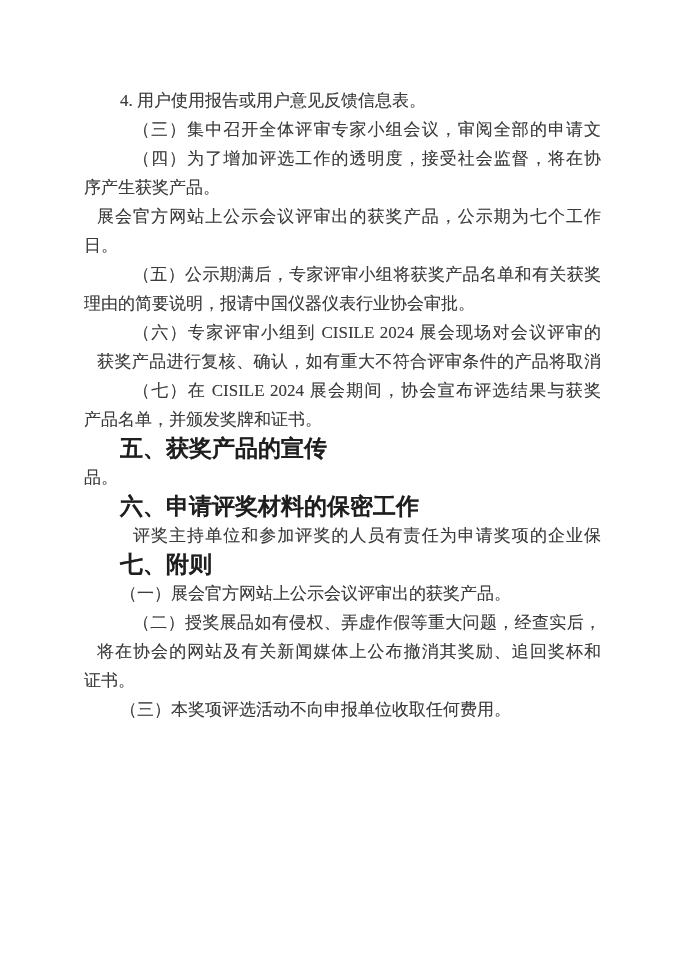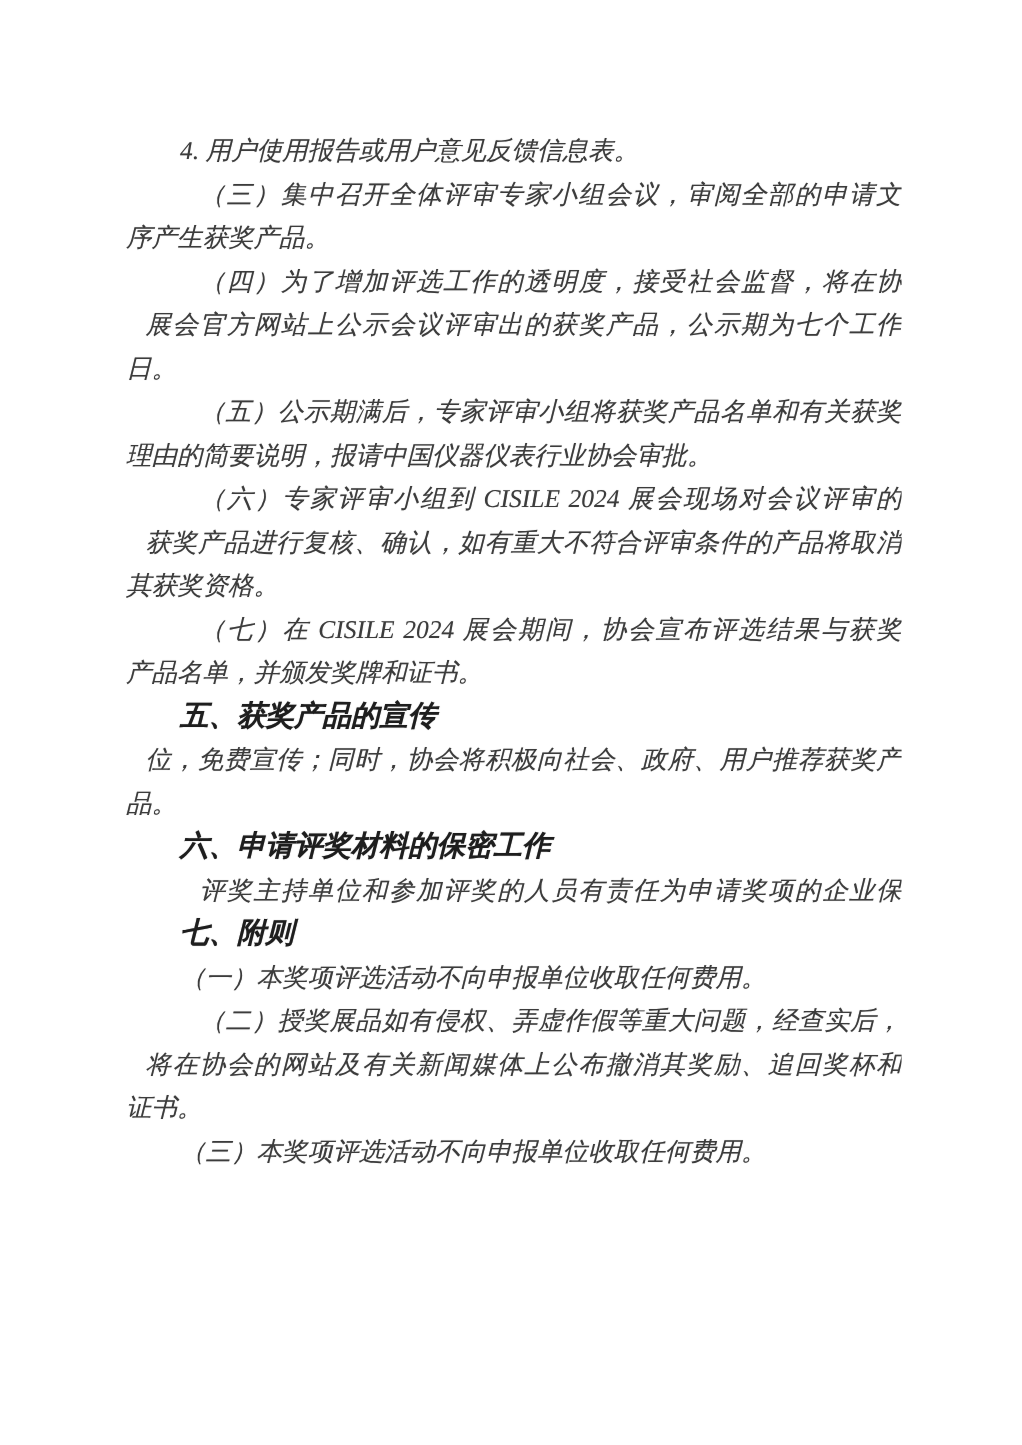--- a/index.html
+++ b/index.html
@@ -12,21 +12,20 @@
     width: 681px;
     height: 963px;
     background: var(--bg);
     overflow: hidden;
   }
   .page {
     position: relative;
     width: 681px;
     height: 963px;
     background: var(--bg);
-    font-style: italic;
   }
   .content {
     position: absolute;
     left: 84px;
     top: 86px;
     width: 517px;
   }
   .line {
     height: 29px;
     line-height: 29px;
@@ -47,48 +46,46 @@
     display: inline-block;
     width: 100%;
     height: 0;
   }
   .line.indent {
     text-indent: 36px;
   }
   .line.heading {
     font-family: "Liberation Sans", "DejaVu Sans", sans-serif;
     font-weight: bold;
-    font-size: 19px;
+    font-size: 23px;
     color: var(--heading-color);
     text-shadow: 0 0 0.6px rgba(20,20,20,0.5);
   }
 </style>
 </head>
 <body>
 
 <div class="page">
   <div class="content">
       <div class="line indent">4. 用户使用报告或用户意见反馈信息表。</div>
       <div class="line indent just">（三）集中召开全体评审专家小组会议，审阅全部的申请文件、</div>
+      <div class="line indent just">（四）为了增加评选工作的透明度，接受社会监督，将在协会、</div>
       <div class="line">序产生获奖产品。</div>
-      <div class="line indent just">（四）为了增加评选工作的透明度，接受社会监督，将在协会、</div>
       <div class="line just">展会官方网站上公示会议评审出的获奖产品，公示期为七个工作</div>
       <div class="line">日。</div>
       <div class="line indent just">（五）公示期满后，专家评审小组将获奖产品名单和有关获奖</div>
       <div class="line">理由的简要说明，报请中国仪器仪表行业协会审批。</div>
       <div class="line indent just">（六）专家评审小组到 CISILE 2024 展会现场对会议评审的</div>
       <div class="line just">获奖产品进行复核、确认，如有重大不符合评审条件的产品将取消</div>
-      <div class="line">其获奖资格。</div>
       <div class="line indent just">（七）在 CISILE 2024 展会期间，协会宣布评选结果与获奖</div>
       <div class="line">产品名单，并颁发奖牌和证书。</div>
       <div class="line heading indent">五、获奖产品的宣传</div>
-      <div class="line just">位，免费宣传；同时，协会将积极向社会、政府、用户推荐获奖产</div>
       <div class="line">品。</div>
       <div class="line heading indent">六、申请评奖材料的保密工作</div>
       <div class="line indent just">评奖主持单位和参加评奖的人员有责任为申请奖项的企业保</div>
       <div class="line heading indent">七、附则</div>
-      <div class="line indent">（一）本奖项评选活动不向申报单位收取任何费用。</div>
+      <div class="line indent">（一）展会官方网站上公示会议评审出的获奖产品。</div>
       <div class="line indent just">（二）授奖展品如有侵权、弄虚作假等重大问题，经查实后，</div>
       <div class="line just">将在协会的网站及有关新闻媒体上公布撤消其奖励、追回奖杯和</div>
       <div class="line">证书。</div>
       <div class="line indent">（三）本奖项评选活动不向申报单位收取任何费用。</div>
     </div>
 </div>
 
 </body></html>

